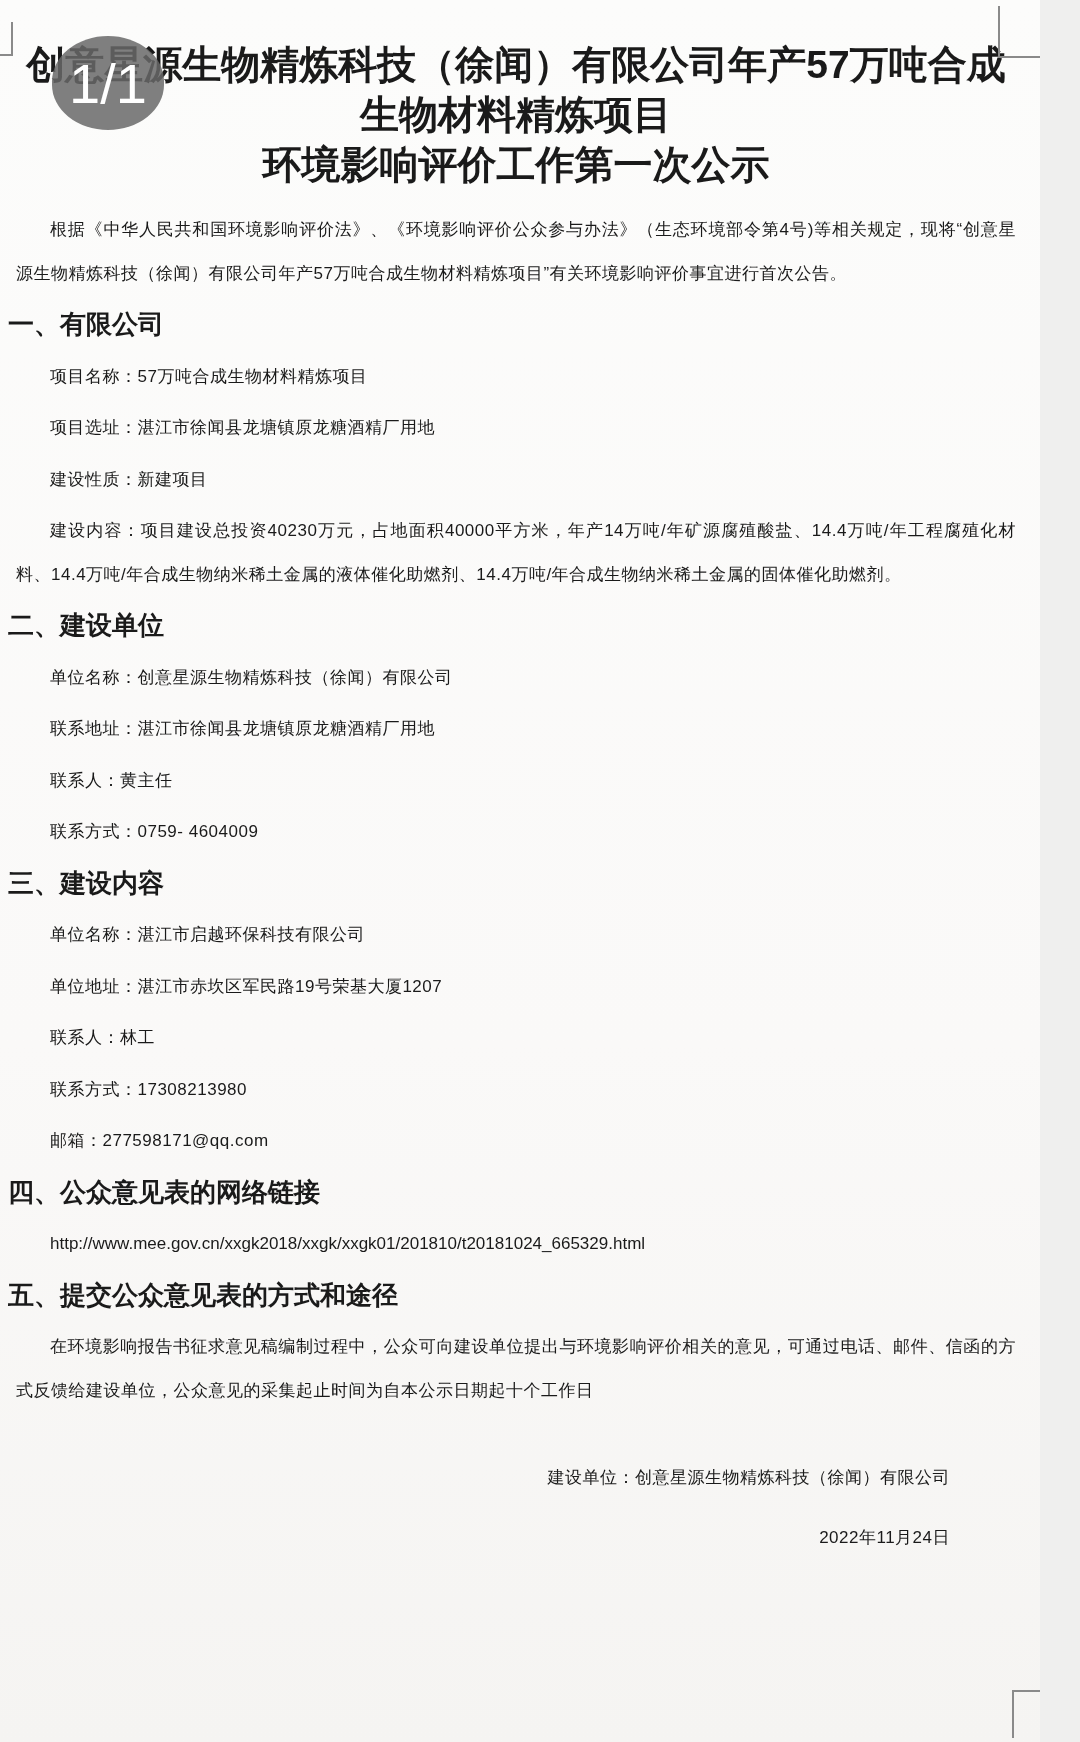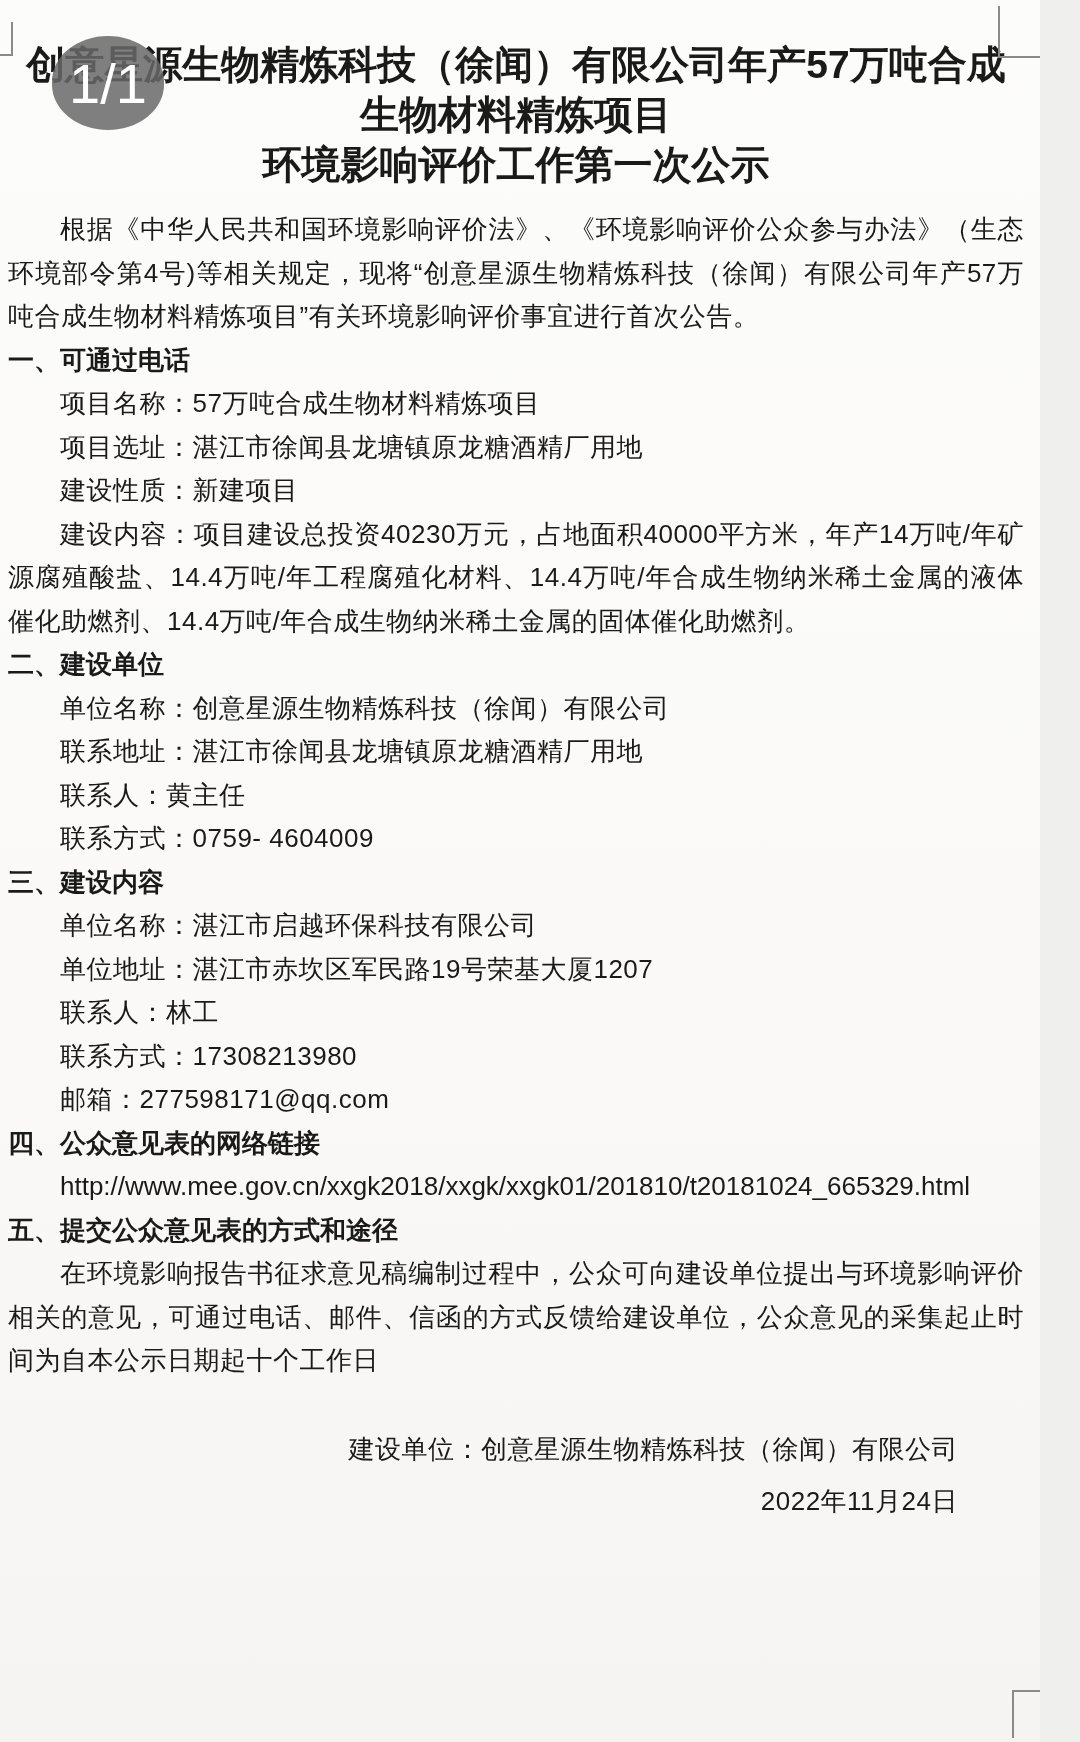--- a/index.html
+++ b/index.html
@@ -22,22 +22,22 @@
   }
   .title{
     text-align:center;
     font-weight:700;
     font-size:39px;
     line-height:50px;
     margin:0 0 18px 0;
   }
   .title div{margin:0;}
   p{
-    margin:0;
-    font-size:26px;
+    margin:8px;
+    font-size:17px;
     line-height:43.5px;
     text-align:justify;
     text-indent:2em;
     letter-spacing:0.5px;
   }
   .sec-heading{
     margin:0;
     font-size:26px;
     font-weight:700;
     line-height:43.5px;
@@ -100,21 +100,21 @@
 
   <div class="doc">
 
     <div class="title">
       <div>创意星源生物精炼科技（徐闻）有限公司年产57万吨合成生物材料精炼项目</div>
       <div>环境影响评价工作第一次公示</div>
     </div>
 
     <p>根据《中华人民共和国环境影响评价法》、《环境影响评价公众参与办法》（生态环境部令第4号)等相关规定，现将“创意星源生物精炼科技（徐闻）有限公司年产57万吨合成生物材料精炼项目”有关环境影响评价事宜进行首次公告。</p>
 
-    <h2 class="sec-heading">一、可通过电话</h2>
+    <h2 class="sec-heading">一、有限公司</h2>
     <p>项目名称：57万吨合成生物材料精炼项目</p>
     <p>项目选址：湛江市徐闻县龙塘镇原龙糖酒精厂用地</p>
     <p>建设性质：新建项目</p>
     <p>建设内容：项目建设总投资40230万元，占地面积40000平方米，年产14万吨/年矿源腐殖酸盐、14.4万吨/年工程腐殖化材料、14.4万吨/年合成生物纳米稀土金属的液体催化助燃剂、14.4万吨/年合成生物纳米稀土金属的固体催化助燃剂。</p>
 
     <h2 class="sec-heading">二、建设单位</h2>
     <p>单位名称：创意星源生物精炼科技（徐闻）有限公司</p>
     <p>联系地址：湛江市徐闻县龙塘镇原龙糖酒精厂用地</p>
     <p>联系人：黄主任</p>
     <p>联系方式：0759- 4604009</p>

